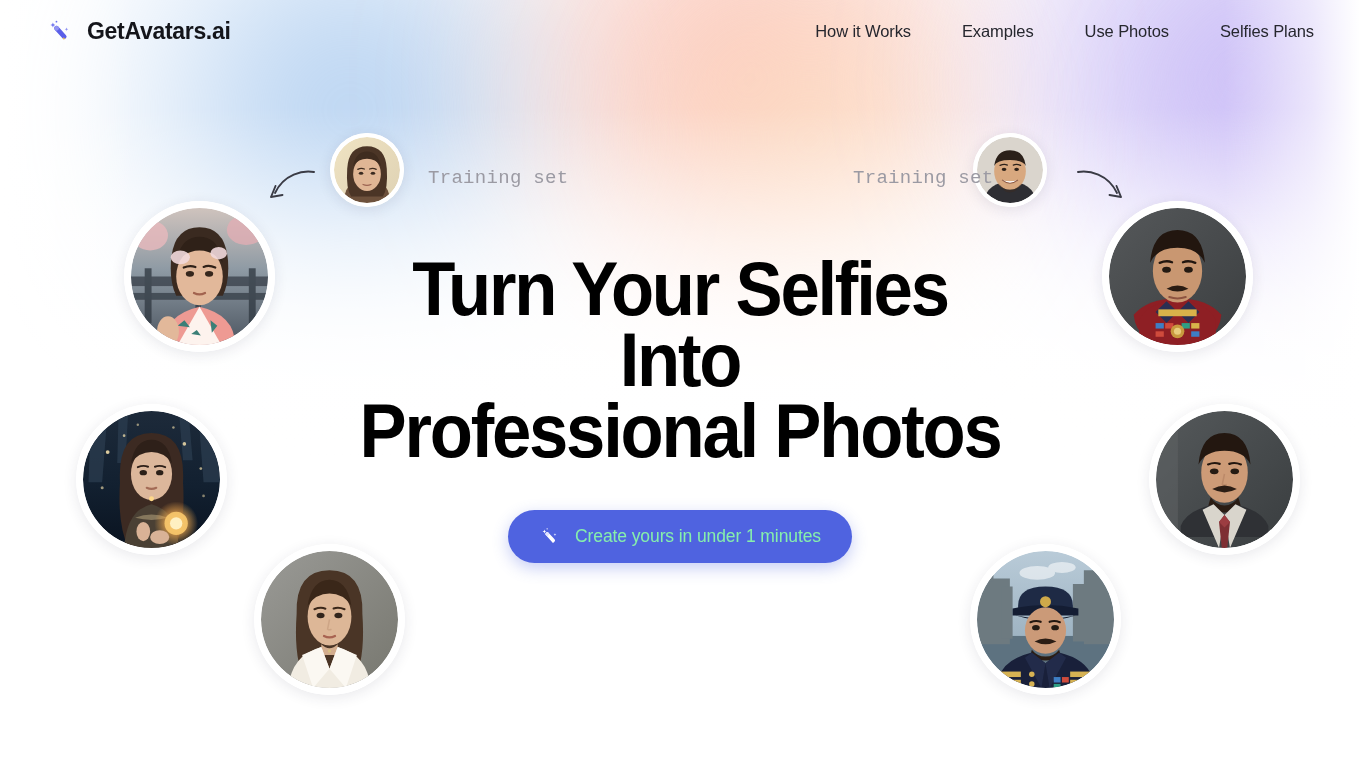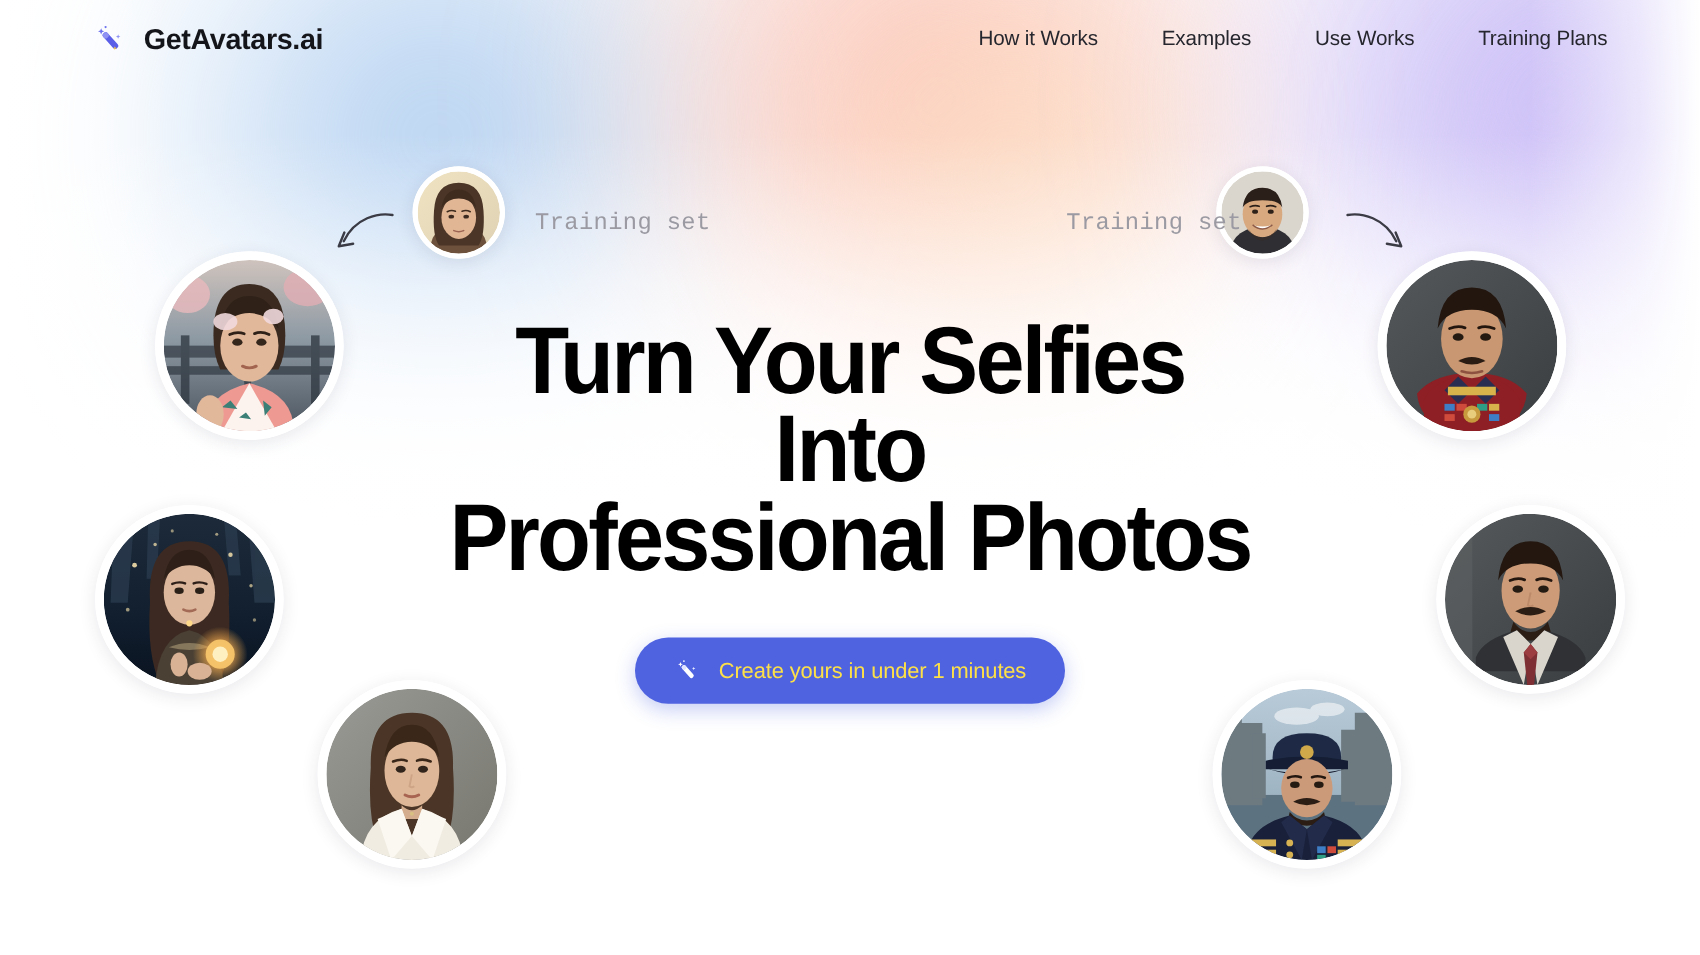--- a/index.html
+++ b/index.html
@@ -52,21 +52,21 @@
       rgba(255,255,255,0) 10%,
       rgba(255,255,255,0) 90%,
       rgba(255,255,255,.55) 96.5%,
       #ffffff 100%);
   }
 
   
   .header {
     position:absolute; left:0; top:0; width:1360px; height:62px;
     display:flex; align-items:center;
-    padding:0 74px;
+    padding:0 46px;
     z-index:40;
   }
   .brand { display:flex; align-items:center; gap:14px; }
   .brand-icon { width:27px; height:27px; display:block; }
   .brand-name {
     font-size:23px; font-weight:bold; color:#14151a;
     letter-spacing:-.3px; white-space:nowrap;
   }
   .nav { margin-left:auto; display:flex; align-items:center; gap:0; }
   .nav-item {
@@ -136,21 +136,21 @@
     display:inline-flex; align-items:center; gap:15px;
     height:53px; padding:0 31px;
     border:none; border-radius:27px;
     background:#4f63e0;
     box-shadow:0 5px 16px rgba(79,99,224,.32);
     cursor:pointer;
   }
   .cta-icon { width:21px; height:21px; display:block; flex:none; }
   .cta-label {
     font-family:"Liberation Sans", sans-serif;
-    font-size:17.5px; color:#fde047; white-space:nowrap;
+    font-size:17.5px; color:#86efac; white-space:nowrap;
     letter-spacing:-.1px;
   }
 </style>
 </head>
 <body>
 
 <div id="page">
 
   <div class="bg-layer">
     <div class="blob blob-blue"></div>
@@ -176,22 +176,22 @@
           <path d="M21.2 22.6 l.5 1.2 1.2.5 -1.2.5 -.5 1.2 -.5-1.2 -1.2-.5 1.2-.5z" fill="#f0c24b"></path>
           <circle cx="12.4" cy="4.3" r="1.05" fill="#6d72ee"></circle>
         </svg>
       </span>
       <span class="brand-name">GetAvatars.ai</span>
     </div>
 
     <nav class="nav">
       <span class="nav-item">How it Works</span>
       <span class="nav-item">Examples</span>
-      <span class="nav-item">Use Works</span>
-      <span class="nav-item">Training Plans</span>
+      <span class="nav-item">Use Photos</span>
+      <span class="nav-item">Selfies Plans</span>
     </nav>
   </div>
 
   <div class="avatar small" style="left:330px; top:133px; width:74px; height:74px;">
     <div class="photo">
       <svg viewBox="0 0 100 100" preserveAspectRatio="xMidYMid slice" xmlns="http://www.w3.org/2000/svg">
         <defs>
             <linearGradient id="sl1" x1="0" y1="0" x2="1" y2="1">
           <stop offset="0" stop-color="#efe3c2"></stop>
               <stop offset="1" stop-color="#dfd2b4"></stop>

